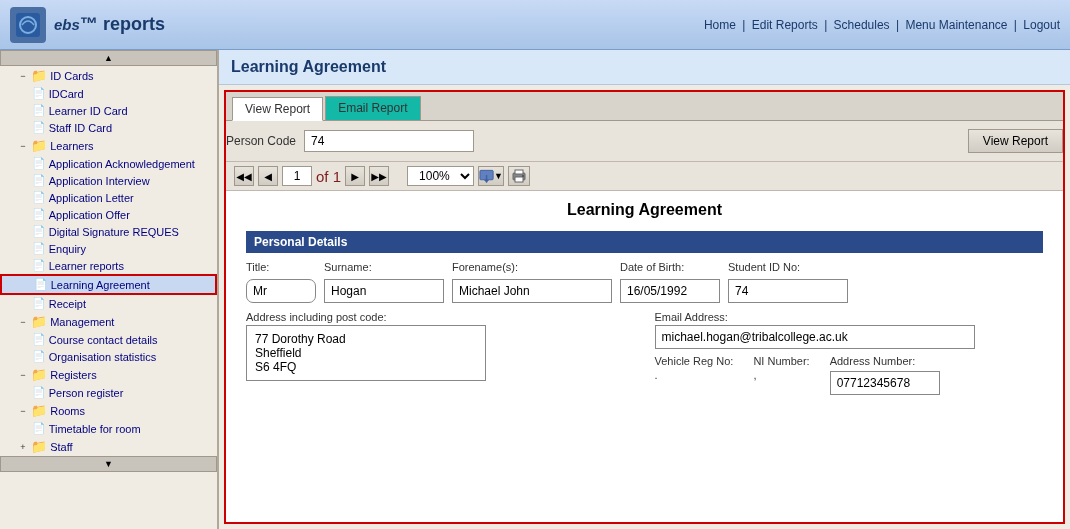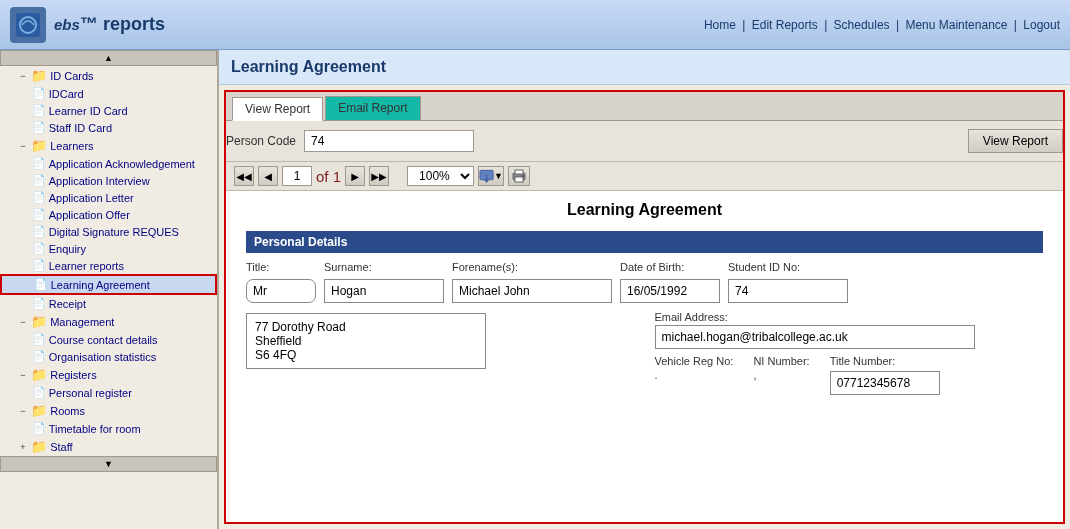--- a/index.html
+++ b/index.html
@@ -405,21 +405,21 @@
       <span class="tree-text">Organisation statistics</span>
     </div>
 
     <div class="tree-item indent1">
       <span class="collapse-btn">−</span>
       <span class="folder-icon">📁</span>
       <span class="tree-text">Registers</span>
     </div>
     <div class="tree-item indent2">
       <span class="doc-icon">📄</span>
-      <span class="tree-text">Personal register</span>
+      <span class="tree-text">Person register</span>
     </div>
 
     <div class="tree-item indent1">
       <span class="collapse-btn">−</span>
       <span class="folder-icon">📁</span>
       <span class="tree-text">Rooms</span>
     </div>
     <div class="tree-item indent2">
       <span class="doc-icon">📄</span>
       <span class="tree-text">Timetable for room</span>
@@ -512,36 +512,37 @@
         <div class="fields-row">
           <div class="field-value" style="width:70px;border-radius:7px;">Mr</div>
           <div class="field-value" style="width:120px;">Hogan</div>
           <div class="field-value" style="width:160px;">Michael John</div>
           <div class="field-value" style="width:100px;">16/05/1992</div>
           <div class="field-value" style="width:120px;">74</div>
         </div>
 
         <div class="address-section">
           <div class="address-block">
+            <div class="field-label">Address including post code:</div>
             <div class="address-value" style="width:240px; margin-top:2px;">77 Dorothy Road<br>Sheffield<br>S6 4FQ</div>
           </div>
           <div class="address-block">
             <div class="field-label">Email Address:</div>
             <div class="email-value" style="margin-top:2px;">michael.hogan@tribalcollege.ac.uk</div>
             <div class="bottom-fields-row">
               <div class="field-group">
                 <span class="field-label">Vehicle Reg No:</span>
                 <span class="field-label">.</span>
               </div>
               <div class="field-group">
                 <span class="field-label">NI Number:</span>
                 <span class="field-label">,</span>
               </div>
               <div class="field-group">
-                <span class="field-label">Title Number:</span>
+                <span class="field-label">Address Number:</span>
                 <div class="field-value" style="width:110px; margin-top:2px;">07712345678</div>
               </div>
             </div>
           </div>
         </div>
       </div>
     </div>
   </div>
 </div>
 

